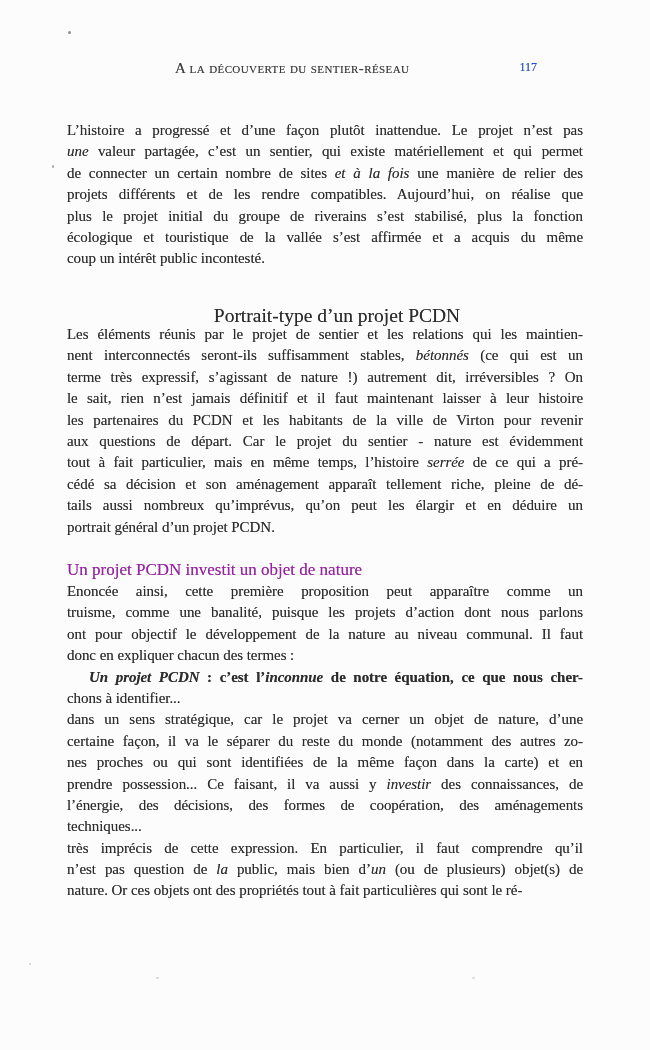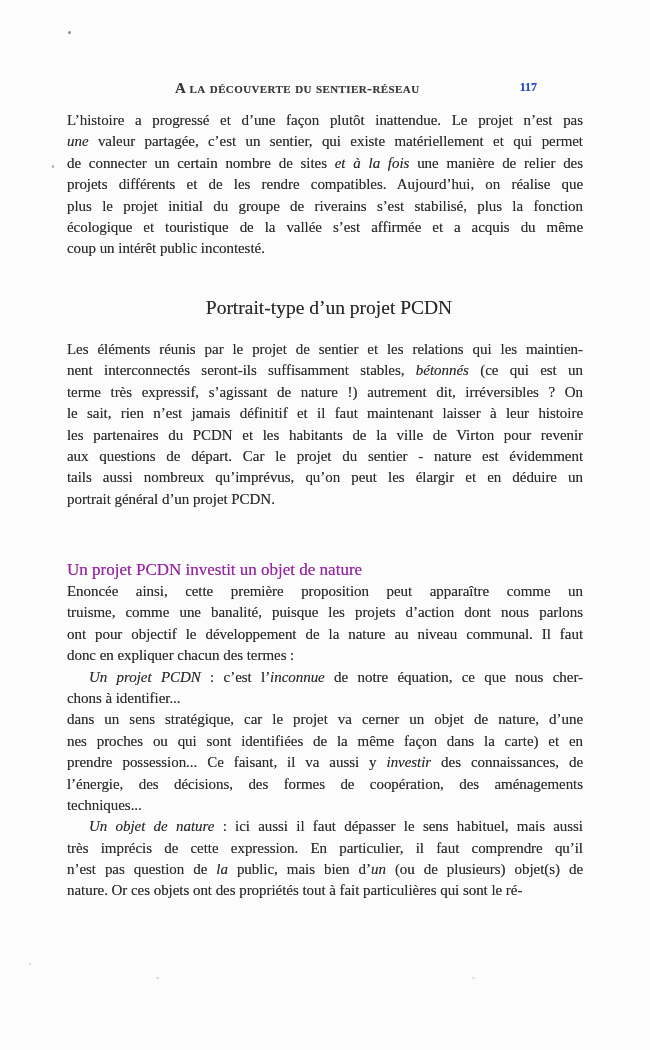--- a/index.html
+++ b/index.html
@@ -11,21 +11,21 @@
   .page {
     position: relative;
     width: 650px; height: 1050px;
     background: #fcfcfc;
     color: #2c2c2c;
     overflow: hidden;
   }
   .abs { position: absolute; left: 67px; width: 516px; }
 
   
-  .running-header { top: 80px; height: 20px; font-weight: bold; }
+  .running-header { top: 60px; height: 20px; }
   .running-title {
     position: absolute; left: 108px; top: 0;
     font-variant: small-caps;
     font-size: 15px;
     letter-spacing: 0.4px;
     color: #3a3a3a;
     white-space: nowrap;
     text-shadow: 0 0 0.4px rgba(40,40,40,0.45);
   }
   .page-number {
@@ -40,35 +40,35 @@
   .line {
     line-height: 21.4px;
     height: 21.4px;
     text-align: justify;
     text-align-last: justify;
     white-space: normal;
     overflow: hidden;
     text-shadow: 0 0 0.45px rgba(30,30,30,0.5);
   }
   .line.last { text-align-last: left; }
-  .line.indent { text-indent: 22px; }
+  .line.indent { text-indent: 22px; font-weight: bold; }
   .line em { font-style: italic; }
 
-  #block-p1 { top: 110px; }
+  #block-p1 { top: 120px; }
   #block-heading {
     top: 291px;
     text-align: center;
     font-size: 19.5px;
     font-weight: normal;
     line-height: 26px;
-    margin: 4px;
+    margin: 12px;
     color: #2a2a2a;
     text-shadow: 0 0 0.45px rgba(30,30,30,0.5);
   }
-  #block-p2 { top: 339px; }
+  #block-p2 { top: 324px; }
   #block-subheading {
     top: 559px;
     font-size: 17px;
     line-height: 21.4px;
     color: #a21caf;
     text-shadow: 0 0 0.45px rgba(30,30,30,0.5);
   }
   #block-flow { top: 581px; }
   .para { margin: 0; padding: 0; }
 
@@ -105,47 +105,49 @@
   <h2 class="abs" id="block-heading">Portrait-type d’un projet PCDN</h2>
 
   <div class="abs textblock" id="block-p2">
       <div class="para">
         <div class="line"><span>Les éléments réunis par le projet de sentier et les relations qui les maintien-</span></div>
         <div class="line"><span>nent interconnectés seront-ils suffisamment stables, </span><em>bétonnés</em><span> (ce qui est un</span></div>
         <div class="line"><span>terme très expressif, s’agissant de nature !) autrement dit, irréversibles ? On</span></div>
         <div class="line"><span>le sait, rien n’est jamais définitif et il faut maintenant laisser à leur histoire</span></div>
         <div class="line"><span>les partenaires du PCDN et les habitants de la ville de Virton pour revenir</span></div>
         <div class="line"><span>aux questions de départ. Car le projet du sentier - nature est évidemment</span></div>
+        <div class="line"><span>tout à fait particulier, mais en même temps, l’histoire </span><em>serrée</em><span> de ce qui a pré-</span></div>
+        <div class="line"><span>cédé sa décision et son aménagement apparaît tellement riche, pleine de dé-</span></div>
         <div class="line"><span>tails aussi nombreux qu’imprévus, qu’on peut les élargir et en déduire un</span></div>
         <div class="line last"><span>portrait général d’un projet PCDN.</span></div>
       </div>
     </div>
 
   <div class="abs" id="block-subheading">Un projet PCDN investit un objet de nature</div>
 
   <div class="abs textblock" id="block-flow">
       <div class="para">
         <div class="line"><span>Enoncée ainsi, cette première proposition peut apparaître comme un</span></div>
         <div class="line"><span>truisme, comme une banalité, puisque les projets d’action dont nous parlons</span></div>
         <div class="line"><span>ont pour objectif le développement de la nature au niveau communal. Il faut</span></div>
         <div class="line last"><span>donc en expliquer chacun des termes :</span></div>
       </div>
       <div class="para">
         <div class="line indent"><em>Un projet PCDN</em><span> : c’est l’</span><em>inconnue</em><span> de notre équation, ce que nous cher-</span></div>
         <div class="line last"><span>chons à identifier...</span></div>
       </div>
       <div class="para">
         <div class="line"><span>dans un sens stratégique, car le projet va cerner un objet de nature, d’une</span></div>
+        <div class="line"><span>certaine façon, il va le séparer du reste du monde (notamment des autres zo-</span></div>
         <div class="line"><span>nes proches ou qui sont identifiées de la même façon dans la carte) et en</span></div>
         <div class="line"><span>prendre possession... Ce faisant, il va aussi y </span><em>investir</em><span> des connaissances, de</span></div>
         <div class="line"><span>l’énergie, des décisions, des formes de coopération, des aménagements</span></div>
         <div class="line last"><span>techniques...</span></div>
       </div>
       <div class="para">
-        <div class="line indent"><em>Un objet de nature</em><span> : ici aussi il faut dépasser le sens habituel, mais aussi</span></div>
         <div class="line"><span>très imprécis de cette expression. En particulier, il faut comprendre qu’il</span></div>
         <div class="line"><span>n’est pas question de </span><em>la</em><span> public, mais bien d’</span><em>un</em><span> (ou de plusieurs) objet(s) de</span></div>
         <div class="line last"><span>nature. Or ces objets ont des propriétés tout à fait particulières qui sont le ré-</span></div>
       </div>
     </div>
 
   <div class="speck speck-1"></div>
   <div class="speck speck-2"></div>
   <div class="speck speck-3"></div>
   <div class="speck speck-4"></div>

